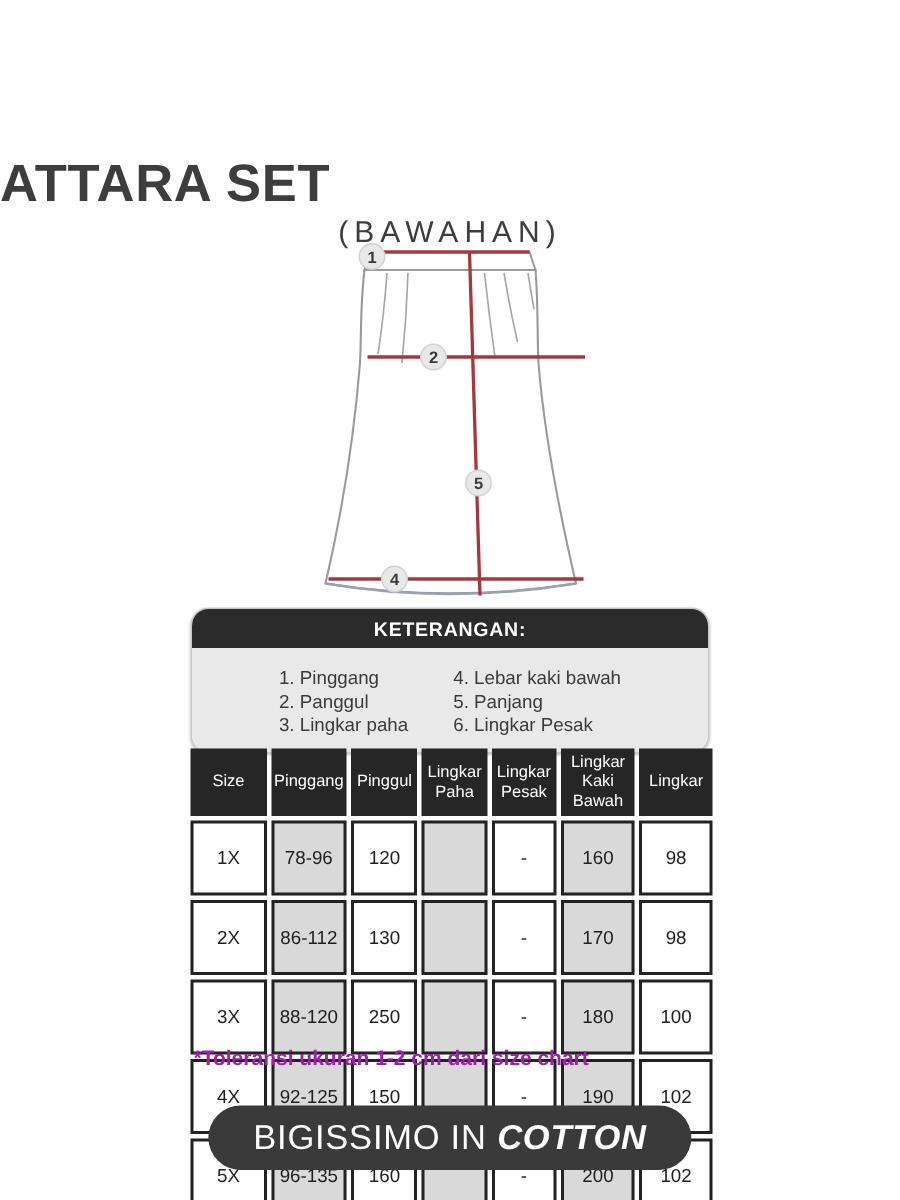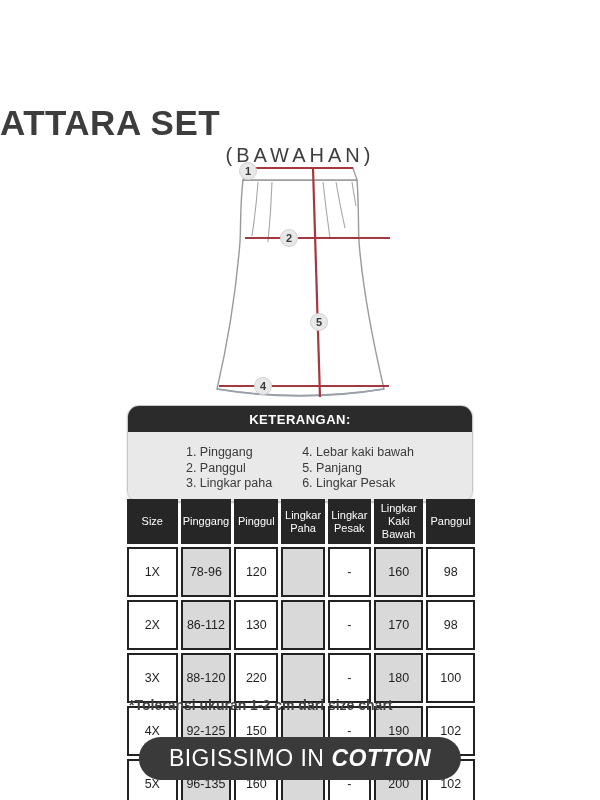--- a/index.html
+++ b/index.html
@@ -27,21 +27,21 @@
   .size-table table { border-collapse:separate; border-spacing:3px; table-layout:fixed; width:354px; }
   .size-table th { background:#262626; color:#ffffff; font-weight:normal;
                    font-size:11px; line-height:13px; text-align:center;
                    padding:3px 1px; height:44px; vertical-align:middle; }
   .size-table td { border:2px solid #222222; background:#ffffff; color:#1f1f1f;
                    font-size:12.5px; text-align:center; height:39px;
                    vertical-align:middle; padding:16px 2px; }
   .size-table td.gray { background:#d9d9d9; }
 
   .footnote { position:absolute; left:129px; top:697px; font-size:14px;
-              font-weight:bold; color:#404040; }
+              font-weight:bold; color:#a21caf; }
 
   .brand-pill { position:absolute; top:737px; left:50%; transform:translateX(-50%);
                 background:#3a3a3a; color:#ffffff; border-radius:22px;
                 height:43px; line-height:43px; padding:0 30px; font-size:23px;
                 letter-spacing:0.5px; white-space:nowrap; }
   .brand-pill .em { font-style:italic; font-weight:bold; margin-left:7px; }
 </style>
 </head>
 <body>
 
@@ -114,21 +114,21 @@
           <col style="width:46px">
       </colgroup>
       <thead>
         <tr>
           <th>Size</th>
           <th>Pinggang</th>
           <th>Pinggul</th>
           <th>Lingkar Paha</th>
           <th>Lingkar Pesak</th>
           <th>Lingkar Kaki Bawah</th>
-          <th>Panggul</th>
+          <th>Lingkar</th>
         </tr>
       </thead>
       <tbody>
         <tr>
           <td>1X</td>
           <td class="gray">78-96</td>
           <td>120</td>
           <td class="gray"></td>
           <td>-</td>
           <td class="gray">160</td>
@@ -139,21 +139,21 @@
           <td class="gray">86-112</td>
           <td>130</td>
           <td class="gray"></td>
           <td>-</td>
           <td class="gray">170</td>
           <td>98</td>
         </tr>
         <tr>
           <td>3X</td>
           <td class="gray">88-120</td>
-          <td>220</td>
+          <td>250</td>
           <td class="gray"></td>
           <td>-</td>
           <td class="gray">180</td>
           <td>100</td>
         </tr>
         <tr>
           <td>4X</td>
           <td class="gray">92-125</td>
           <td>150</td>
           <td class="gray"></td>

